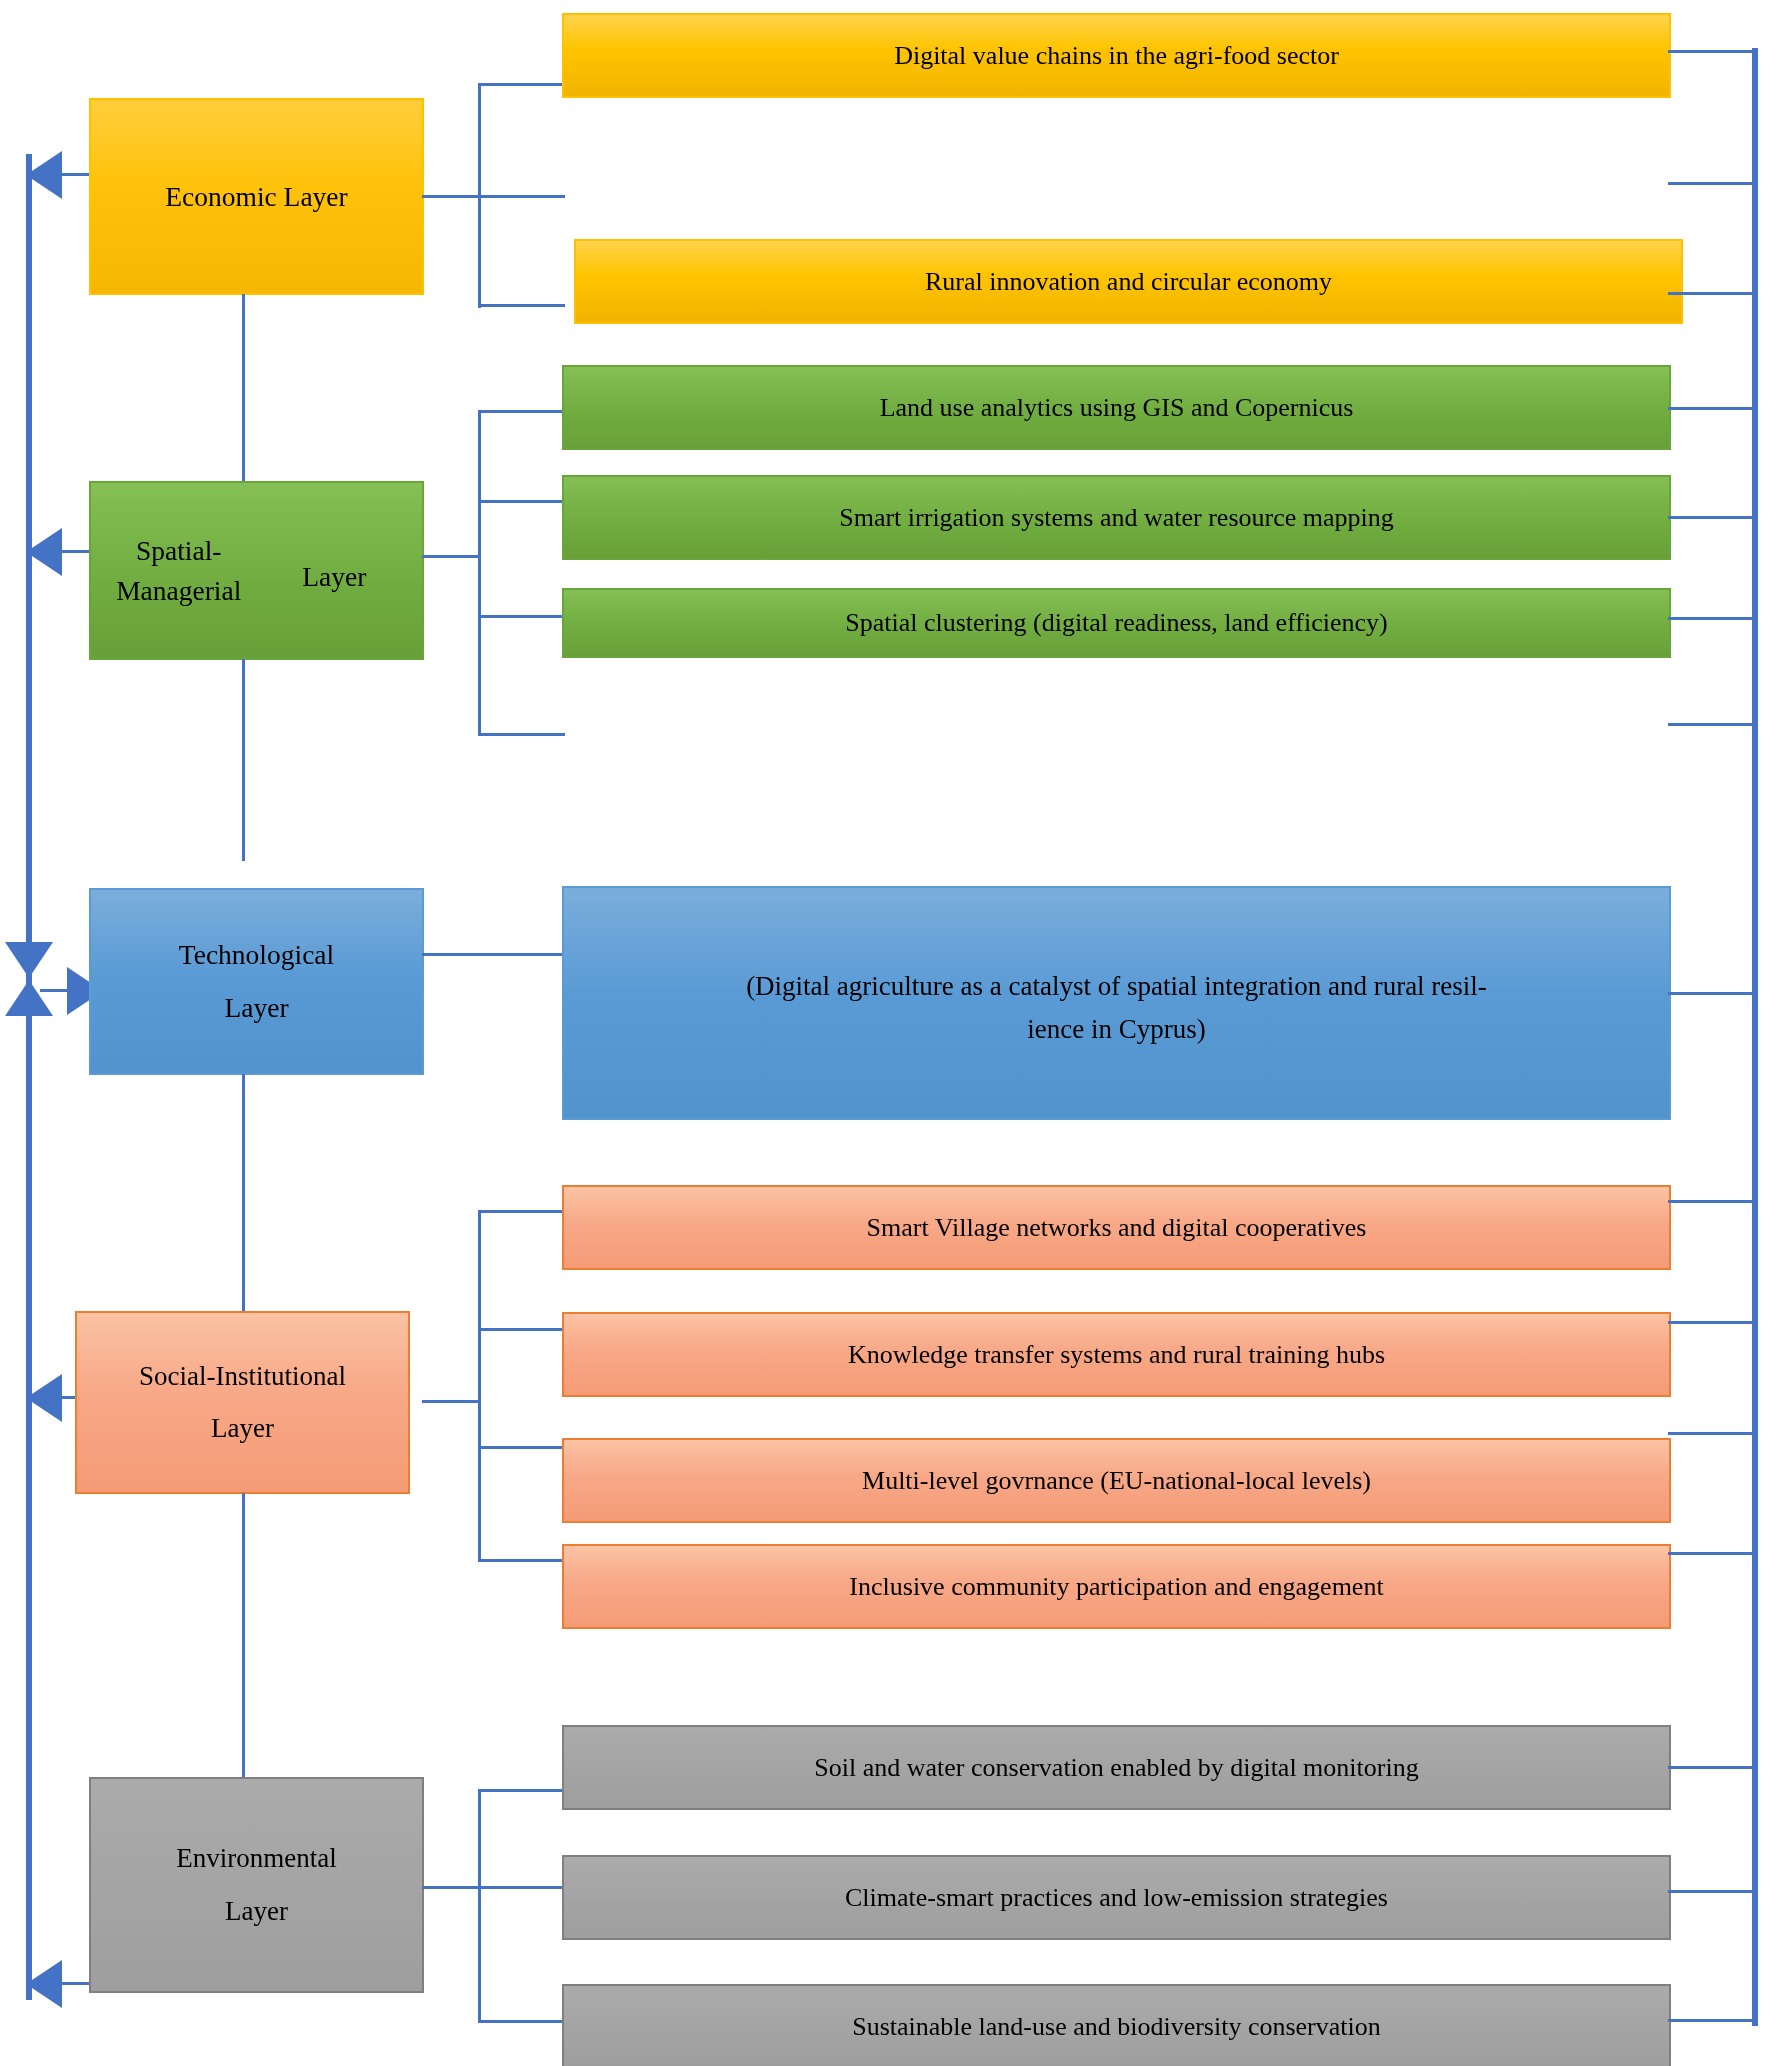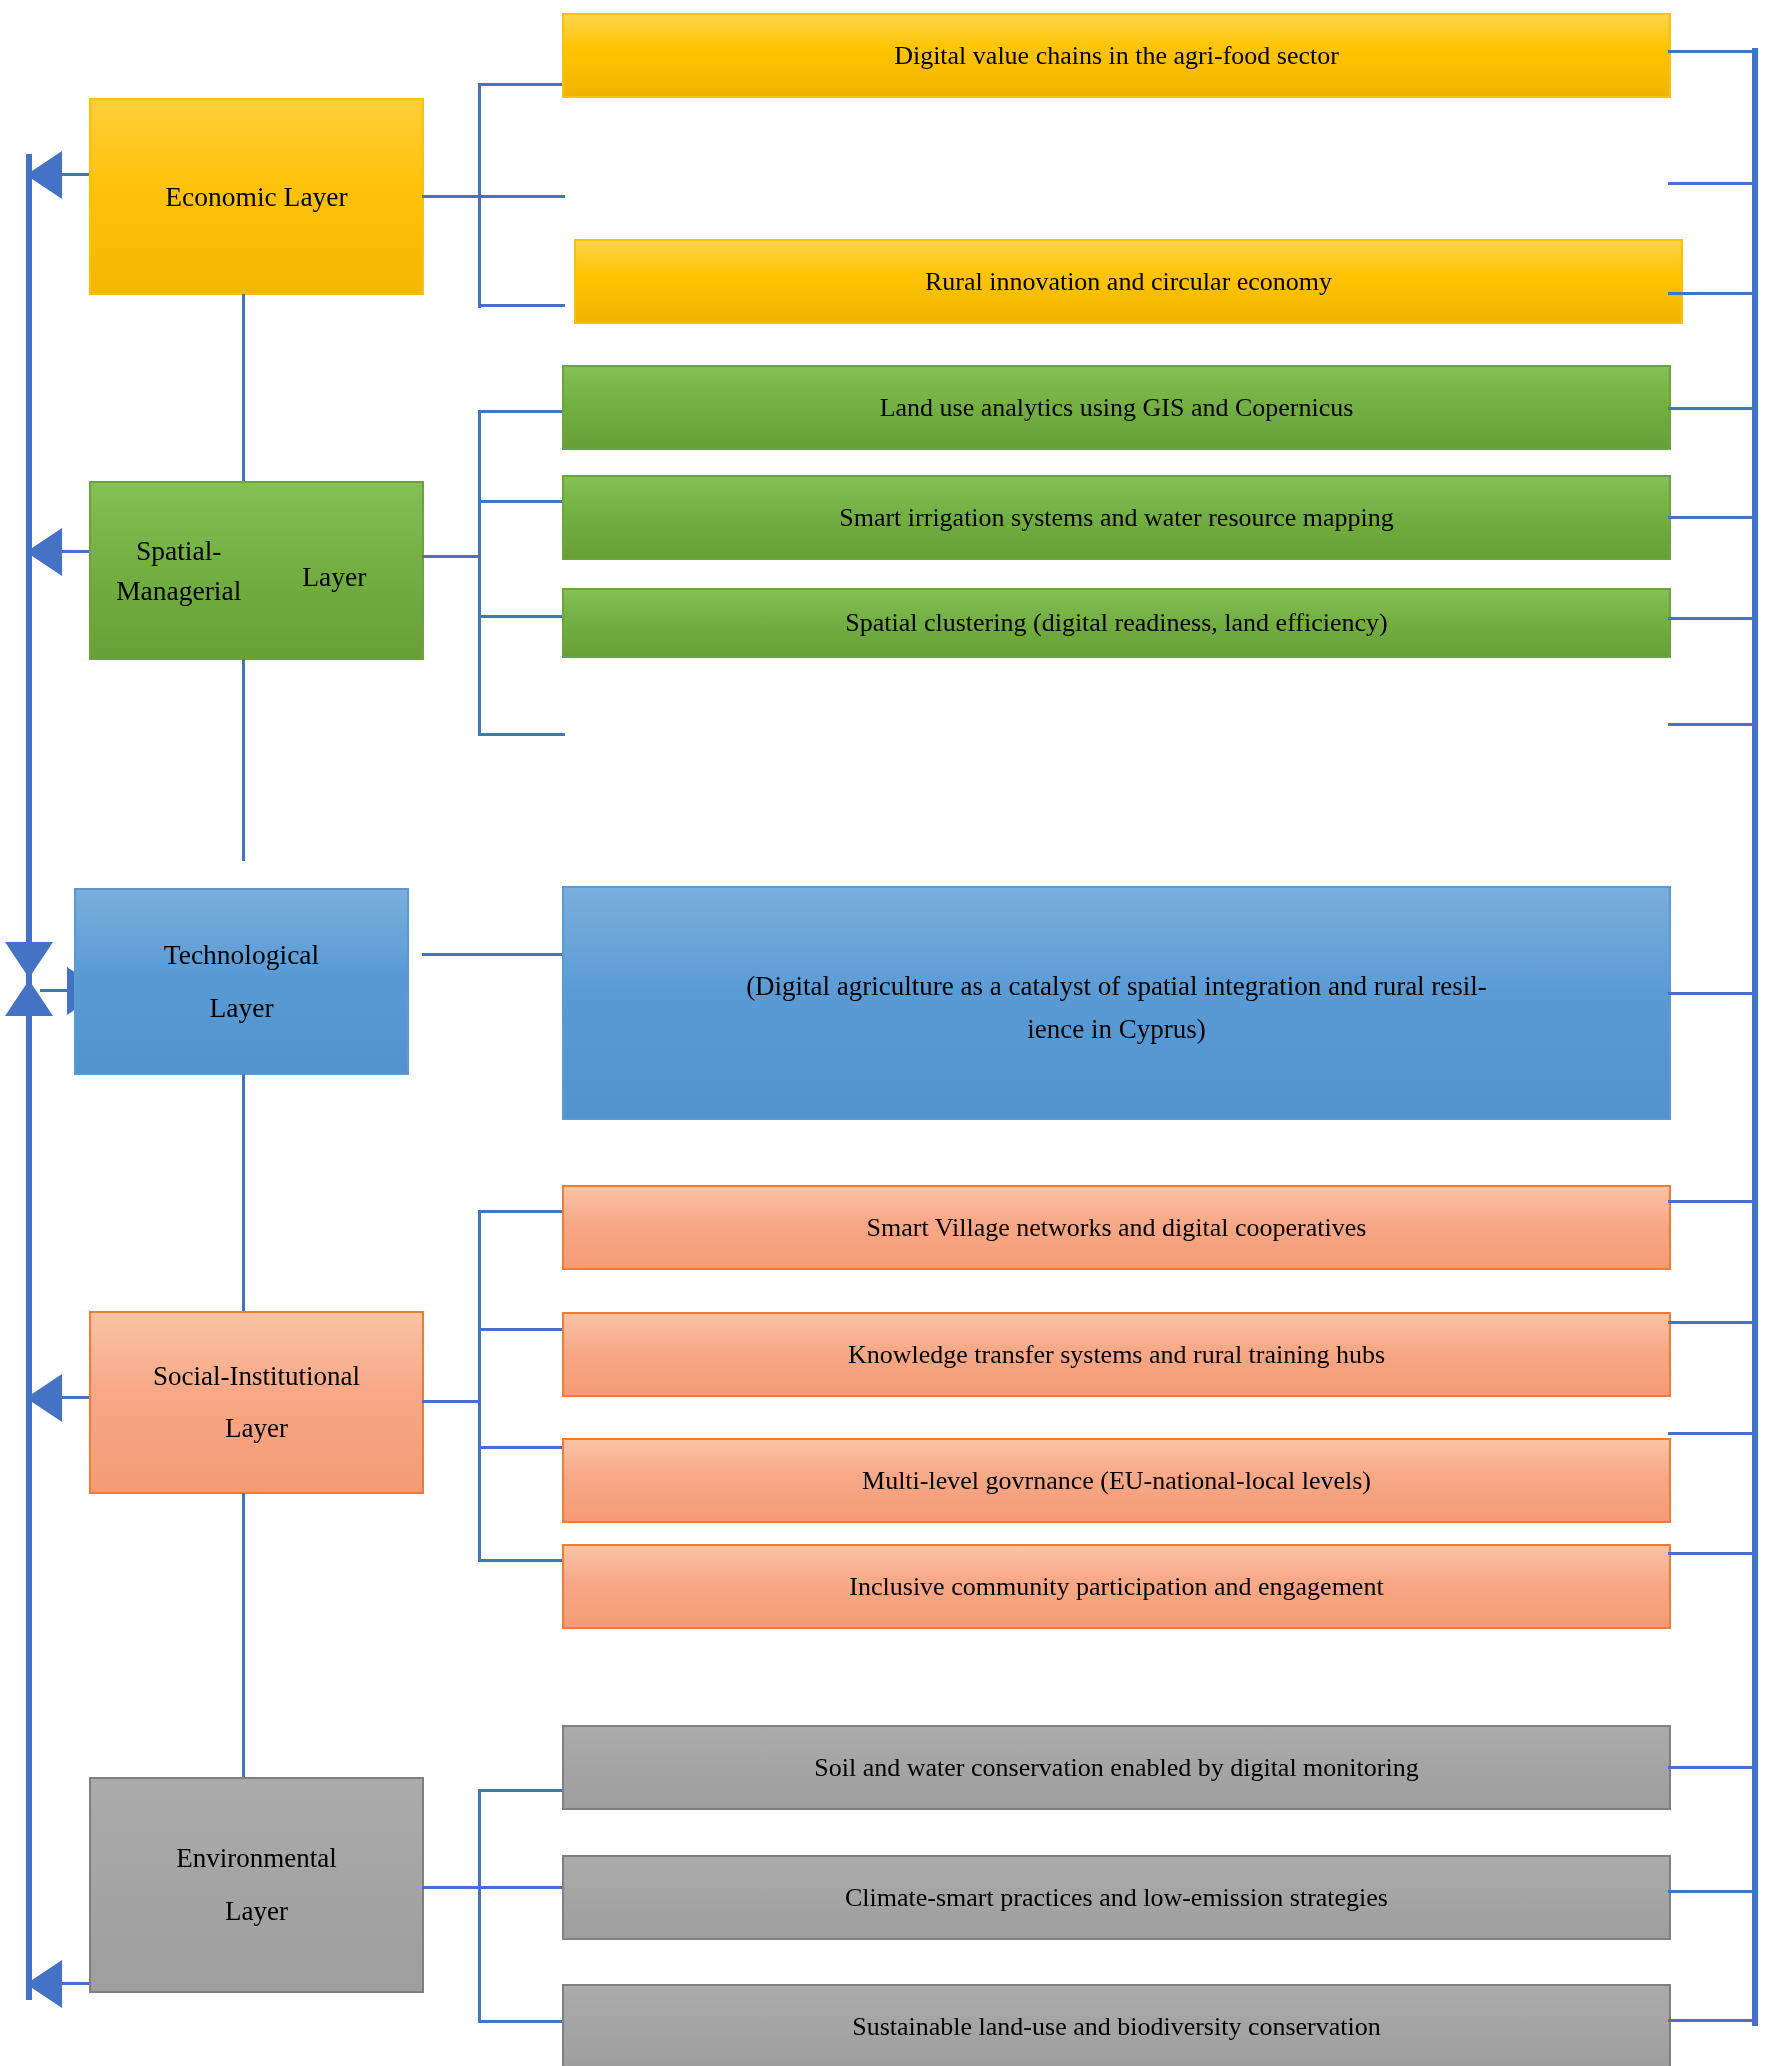--- a/index.html
+++ b/index.html
@@ -153,40 +153,40 @@
   <div class="ln ln-h" style="left:1668px; top:617px; width:87px;"></div>
   <div class="ln ln-h" style="left:1668px; top:723px; width:87px;"></div>
 
   <div class="ln ln-v" style="left:242px; top:659px; height:202px;"></div>
 
   <div class="arrow-down" style="left:5px; top:942px;"></div>
   <div class="arrow-up" style="left:5px; top:980px;"></div>
   <div class="ln ln-h" style="left:40px; top:989px; width:51px;"></div>
   <div class="arrow-right" style="left:67px; top:967px;"></div>
 
-  <div class="node c-blue" style="left:74px; top:888px; width:335px; height:187px; font-size:27.5px; flex-direction:column; justify-content:center;">
+  <div class="node c-blue" style="left:89px; top:888px; width:335px; height:187px; font-size:27.5px; flex-direction:column; justify-content:center;">
     <span class="txt">Technological</span>
     <span class="txt" style="margin-top:13.8px;">Layer</span>
   </div>
 
   <div class="ln ln-h" style="left:422px; top:953px; width:142px;"></div>
 
   <div class="node c-blue" style="left:562px; top:886px; width:1109px; height:234px; font-size:27.5px; flex-direction:column; justify-content:center; padding:4.6px 15.6px;">
     <span class="txt" style="margin-top:10px; font-size:27px;">(Digital agriculture as a catalyst of spatial integration and rural resil-</span>
     <span class="txt" style="margin-top:4.6px; font-size:27px;">ience in Cyprus)</span>
   </div>
 
   <div class="ln ln-h" style="left:1668px; top:992px; width:87px;"></div>
 
   <div class="ln ln-v" style="left:242px; top:1074px; height:239px;"></div>
 
   <div class="ln ln-h" style="left:57px; top:1396px; width:35px;"></div>
   <div class="arrow-left" style="left:26px; top:1374px;"></div>
 
-  <div class="node c-salmon" style="left:89px; top:1311px; width:335px; height:183px; font-size:27px; flex-direction:column; justify-content:center;">
+  <div class="node c-salmon" style="left:75px; top:1311px; width:335px; height:183px; font-size:27px; flex-direction:column; justify-content:center;">
     <span class="txt">Social-Institutional</span>
     <span class="txt" style="margin-top:13px;">Layer</span>
   </div>
 
   <div class="ln ln-h" style="left:422px; top:1400px; width:59px;"></div>
   <div class="ln ln-v" style="left:478px; top:1210px; width:3.2px; height:352px;"></div>
   <div class="ln ln-h" style="left:478px; top:1210px; width:87px;"></div>
   <div class="ln ln-h" style="left:478px; top:1328px; width:87px;"></div>
   <div class="ln ln-h" style="left:478px; top:1446px; width:87px;"></div>
   <div class="ln ln-h" style="left:478px; top:1559px; width:87px;"></div>

